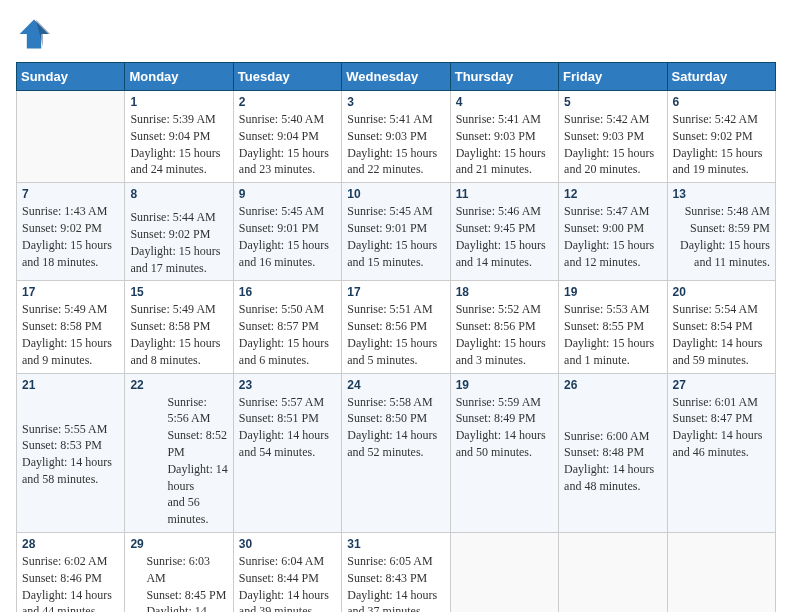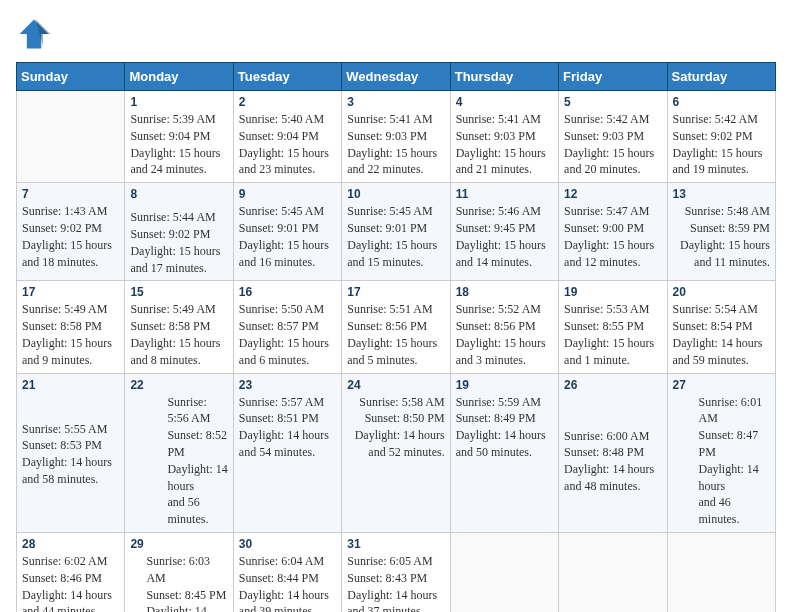--- a/index.html
+++ b/index.html
@@ -285,42 +285,42 @@
         </td>
         <td>
           <span class="day-number">23</span>
           <div class="day-info" style="white-space: pre-line;">Sunrise: 5:57 AM
 Sunset: 8:51 PM
 Daylight: 14 hours
 and 54 minutes.</div>
         </td>
         <td>
           <span class="day-number">24</span>
-          <div class="day-info" style="white-space: pre-line; text-align: right;">Sunrise: 5:58 AM
+          <div class="day-info" style="white-space: pre-line;">Sunrise: 5:58 AM
 Sunset: 8:50 PM
 Daylight: 14 hours
 and 52 minutes.</div>
         </td>
         <td>
           <span class="day-number">19</span>
           <div class="day-info" style="white-space: pre-line;">Sunrise: 5:59 AM
 Sunset: 8:49 PM
 Daylight: 14 hours
 and 50 minutes.</div>
         </td>
         <td>
           <span class="day-number">26</span>
           <div class="day-info" style="white-space: pre-line; margin-top: 36px;">Sunrise: 6:00 AM
 Sunset: 8:48 PM
 Daylight: 14 hours
 and 48 minutes.</div>
         </td>
         <td>
           <span class="day-number">27</span>
-          <div class="day-info" style="white-space: pre-line; margin-left: 26px;">Sunrise: 6:01 AM
+          <div class="day-info" style="white-space: pre-line;">Sunrise: 6:01 AM
 Sunset: 8:47 PM
 Daylight: 14 hours
 and 46 minutes.</div>
         </td>
       </tr>
       <tr>
         <td>
           <span class="day-number">28</span>
           <div class="day-info" style="white-space: pre-line;">Sunrise: 6:02 AM
 Sunset: 8:46 PM

